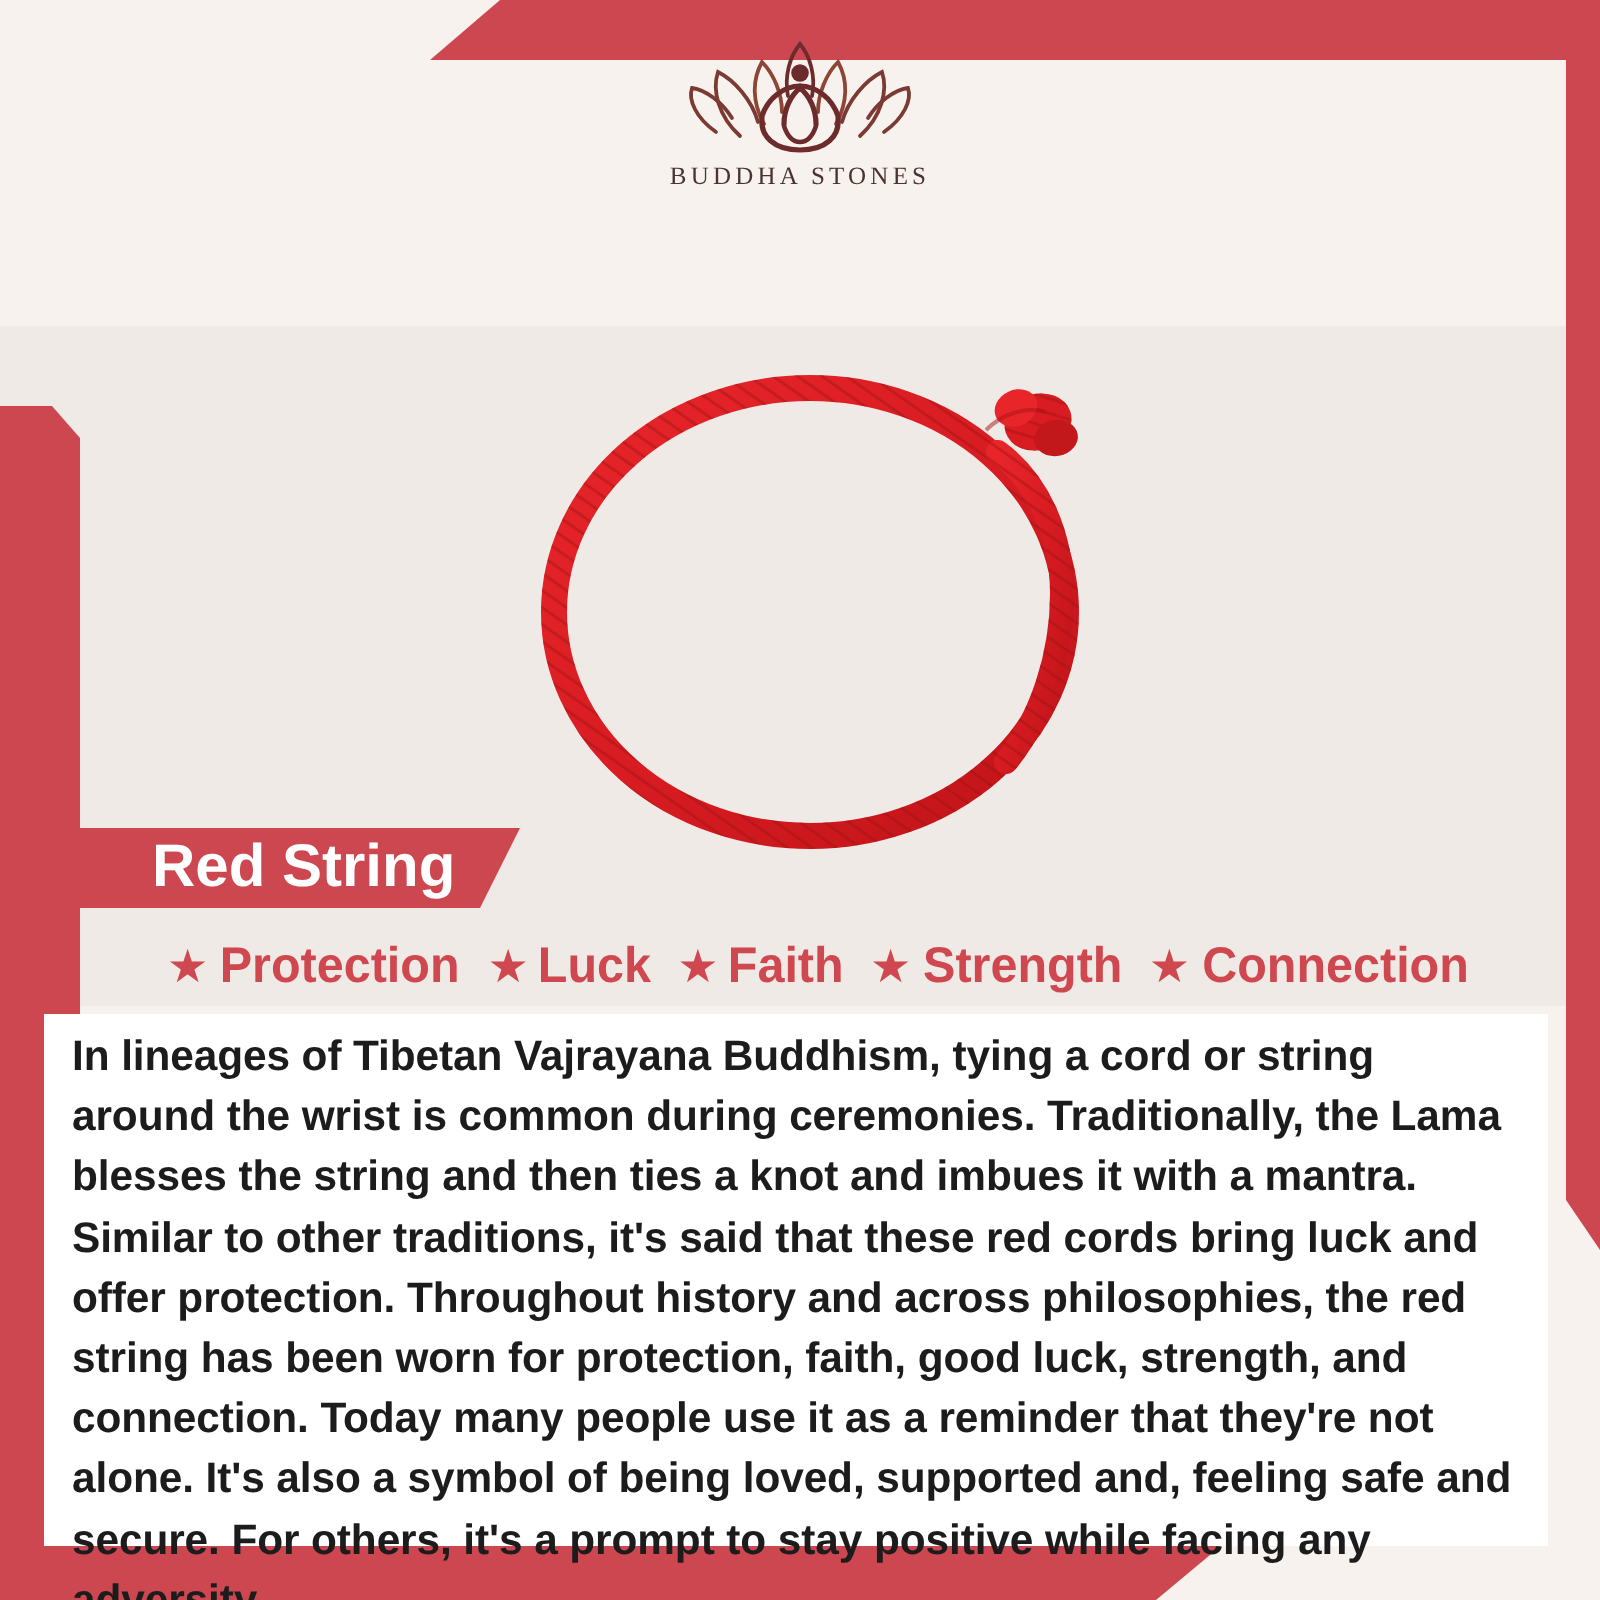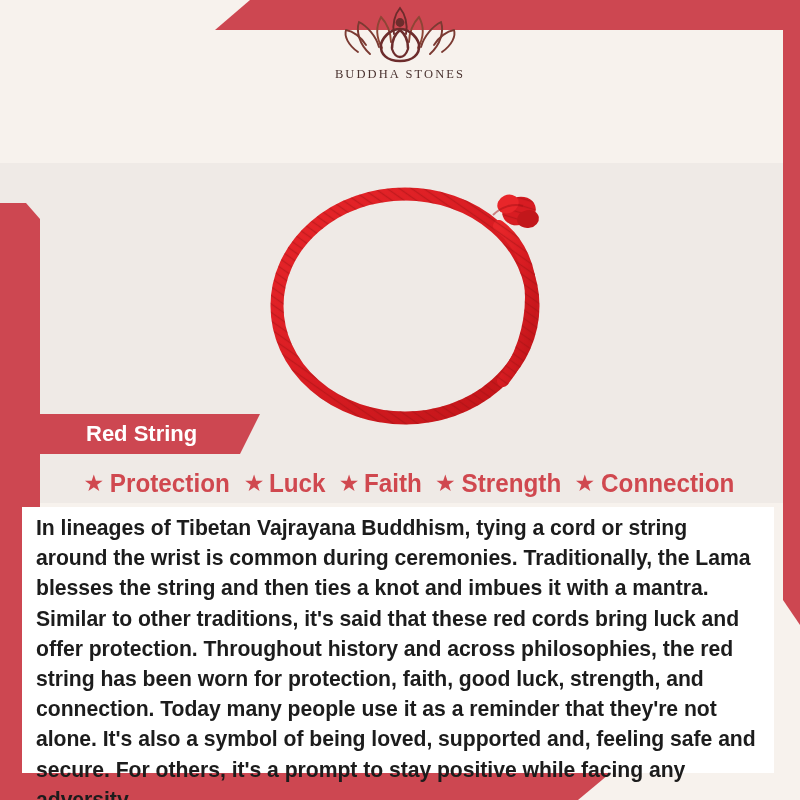--- a/index.html
+++ b/index.html
@@ -64,21 +64,21 @@
   }
   .deco-bottom-left {
     left: 0px; top: 770px;
     width: 614px; height: 30px;
     clip-path: polygon(0 0, 614px 0, 578px 30px, 0 30px);
   }
 
   
   .logo-wrap {
     position: absolute;
-    left: 0; top: 4px;
+    left: 0; top: 18px;
     width: 800px;
     text-align: center;
   }
   .logo-mark {
     display: block;
     margin: 0 auto;
   }
   .logo-text {
     margin-top: 1px;
     font-family: "Liberation Serif", serif;
@@ -120,24 +120,24 @@
   .ribbon {
     position: absolute;
     left: 40px; top: 414px;
     width: 220px; height: 40px;
     background: #cd4751;
     clip-path: polygon(0 0, 220px 0, 200px 40px, 0 40px);
     display: flex;
     align-items: center;
   }
   .ribbon-label {
-    margin-left: 46px;
-    font-family: "Liberation Sans Narrow", "Liberation Sans", sans-serif;
-    font-weight: bold;
-    font-size: 22px;
+    margin-left: 36px;
+    font-family: "Liberation Sans Narrow", "Liberation Sans", sans-serif;
+    font-weight: bold;
+    font-size: 30px;
     color: #ffffff;
     letter-spacing: 0px;
     white-space: nowrap;
   }
 
   
   .benefits {
     position: absolute;
     left: 40px; top: 464px;
     width: 740px; height: 38px;

